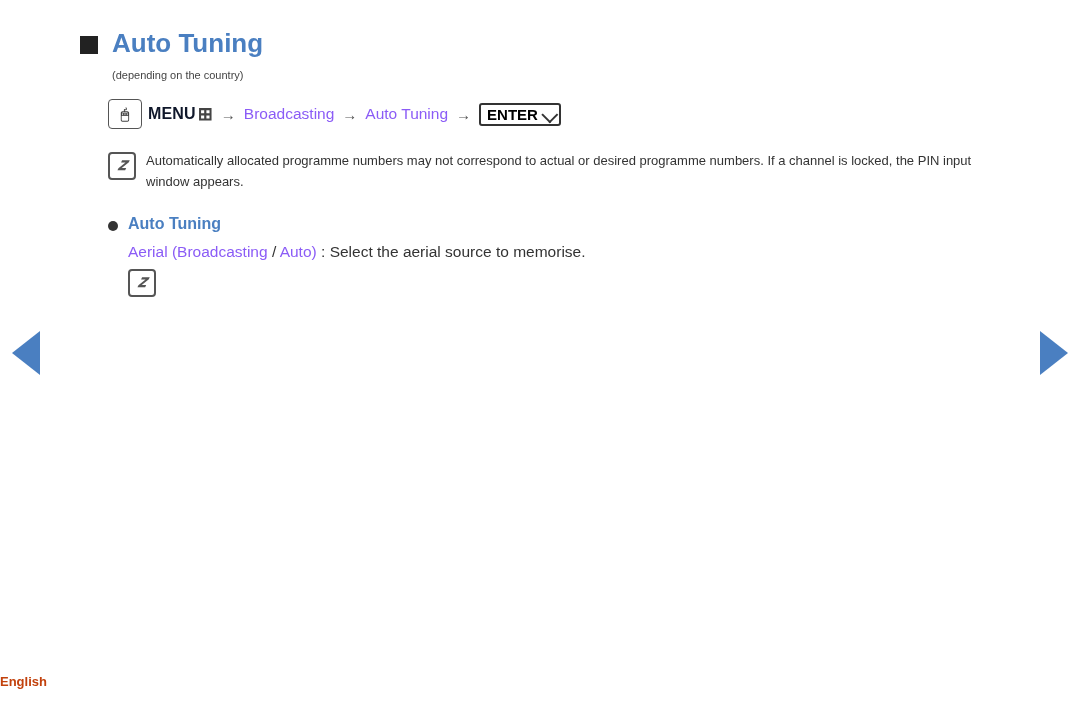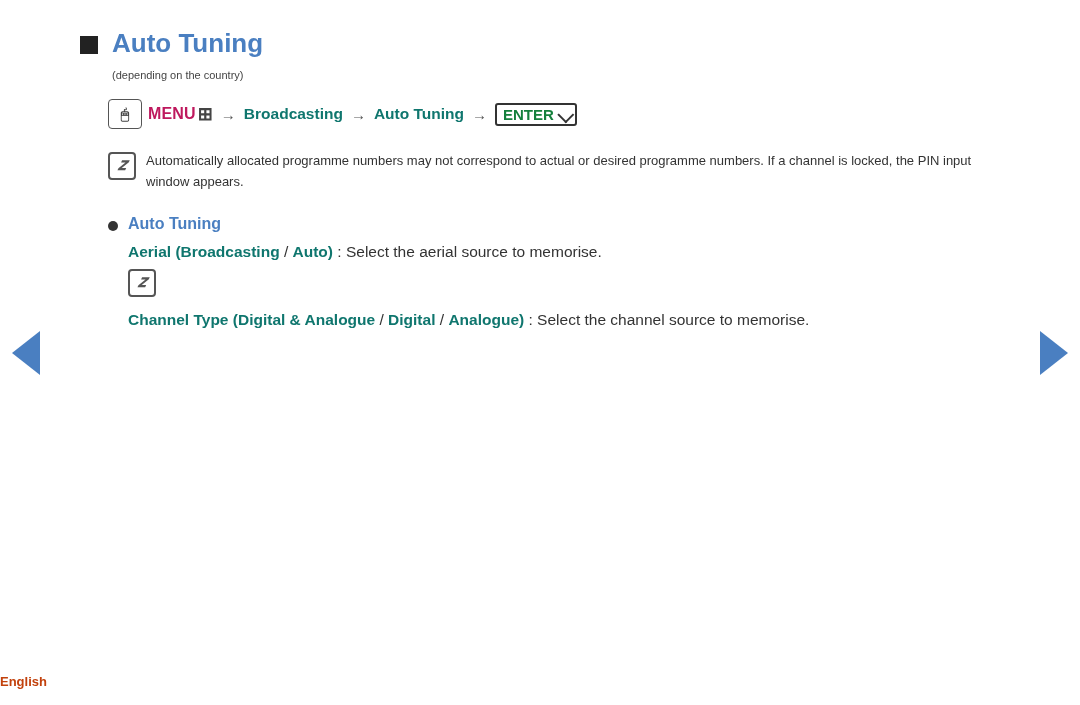--- a/index.html
+++ b/index.html
@@ -74,45 +74,45 @@
       font-weight: bold;
       position: relative;
     }
 
     .menu-icon .hand-sym {
       font-size: 14px;
     }
 
     .menu-label {
       font-weight: bold;
-      color: #be185d;
+      color: #0f172a;
       font-size: 16px;
       letter-spacing: 0.01em;
     }
 
     .arrow {
       color: #555;
       font-size: 15px;
       margin: 0 8px;
     }
 
     .blue-link {
-      color: #0f766e;
-      font-weight: bold;
+      color: #8b5cf6;
+      font-weight: normal;
     }
 
     .enter-box {
       display: inline-flex;
       align-items: center;
       justify-content: center;
       border: 2px solid #333;
       border-radius: 3px;
       padding: 1px 6px;
       font-weight: bold;
-      color: #15803d;
+      color: #000000;
       font-size: 15px;
       position: relative;
     }
 
     .enter-box::after {
       content: '';
       display: inline-block;
       width: 10px;
       height: 10px;
       border-left: 2.5px solid #333;
@@ -288,28 +288,20 @@
         <span class="blue-link">Auto)</span>
         <span>: Select the aerial source to memorise.</span>
       </div>
 
       <div class="sub-note-block">
         <div class="note-icon">
             <em>𝒁</em>
           </div>
       </div>
 
-      <div class="sub-item-line">
-        <span class="blue-link">Channel Type (Digital &amp; Analogue</span>
-        <span> / </span>
-        <span class="blue-link">Digital</span>
-        <span> / </span>
-        <span class="blue-link">Analogue)</span>
-        <span>: Select the channel source to memorise.</span>
-      </div>
 
     </div>
   </div>
 
 </div>
 
 <div class="nav-arrow-left"></div>
 <div class="nav-arrow-right"></div>
 
 <div class="footer">English</div>

